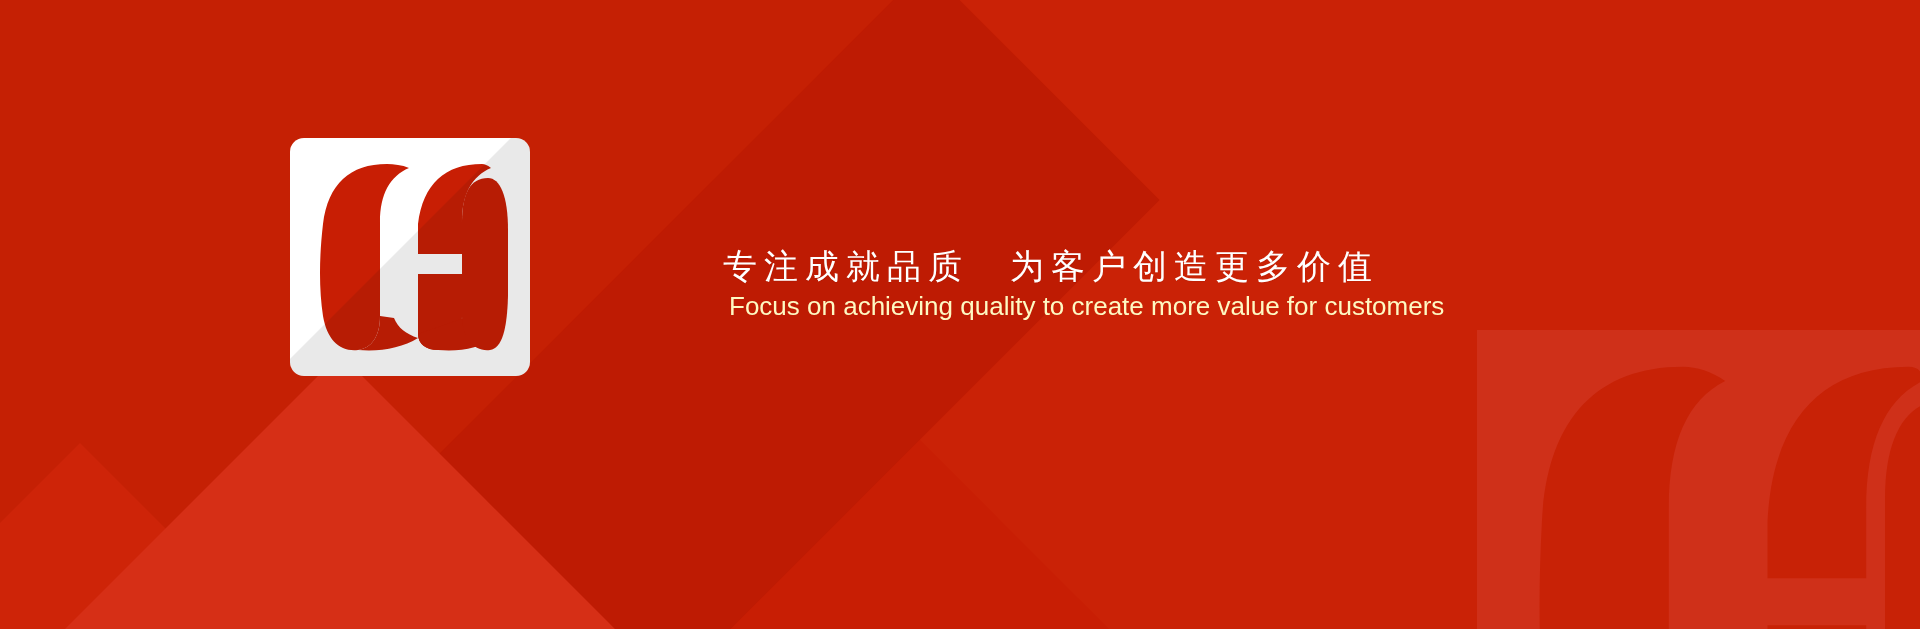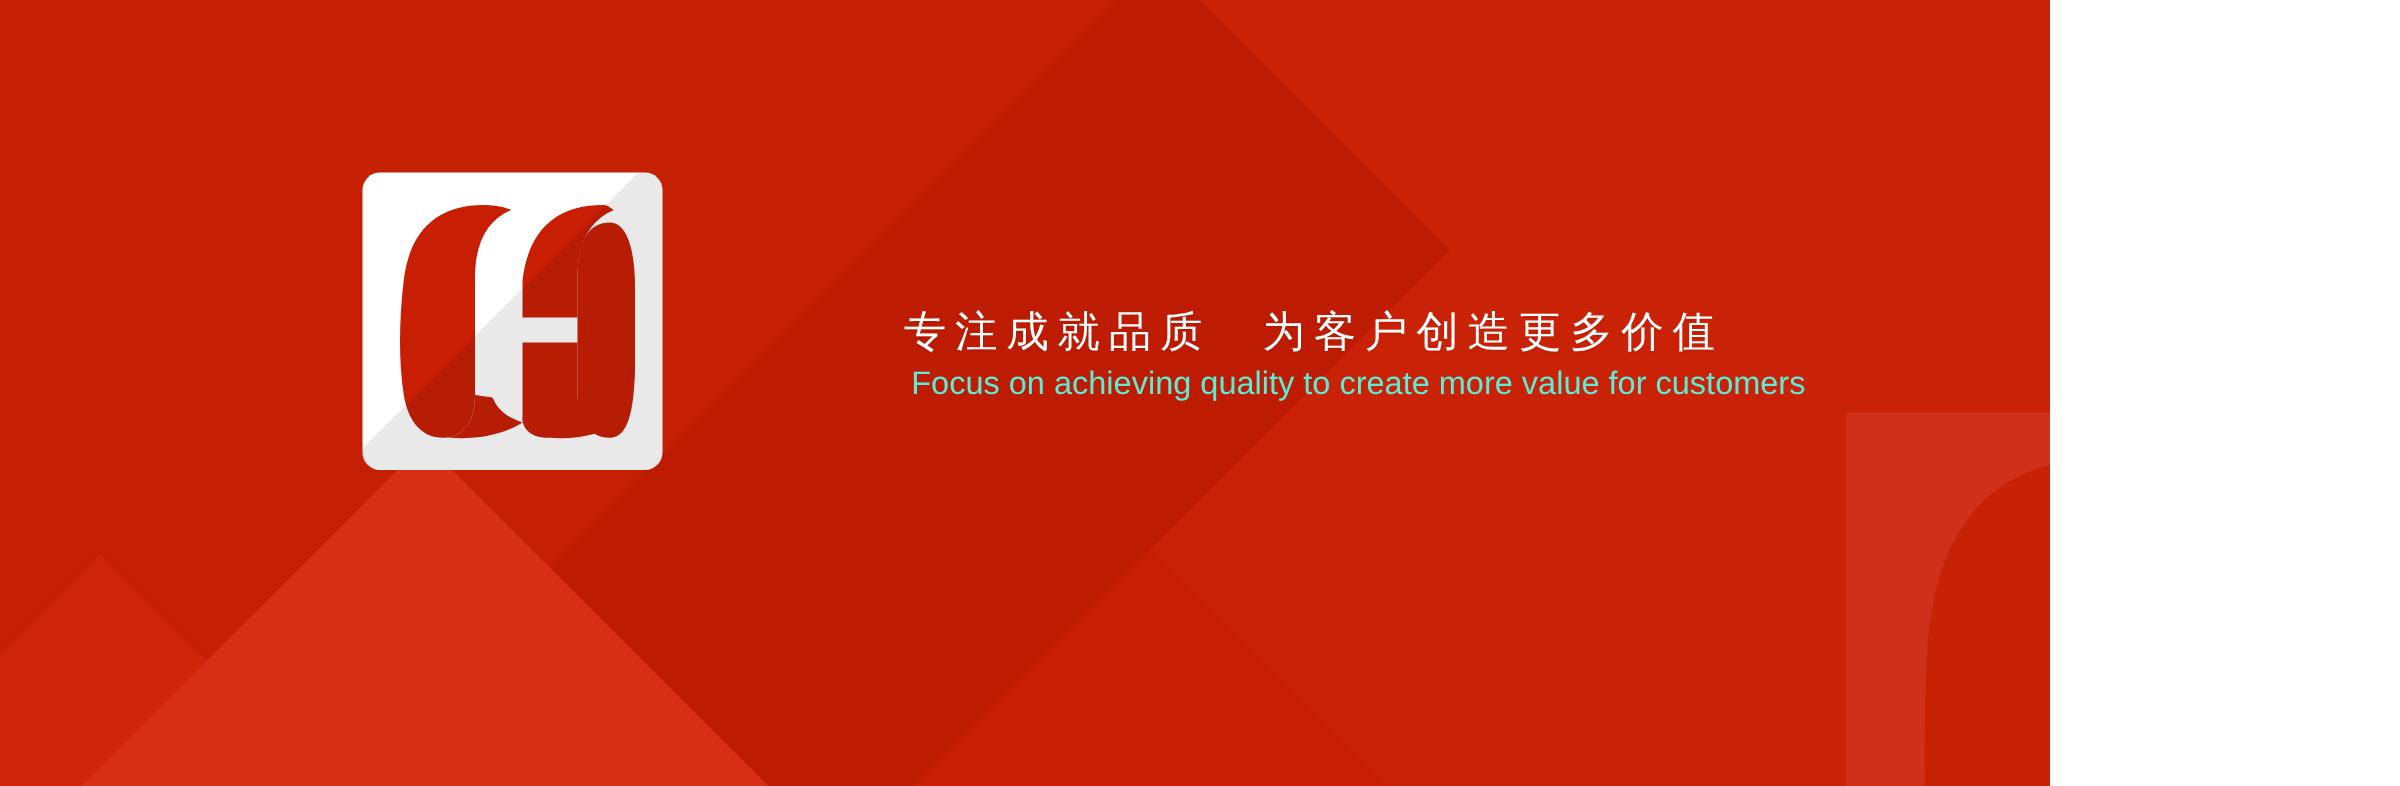--- a/index.html
+++ b/index.html
@@ -1,21 +1,21 @@
 <!DOCTYPE html>
 <html><head>
 <meta charset="utf-8">
 <title>Banner</title>
 <style>
   html,body{margin:0;padding:0;background:#ffffff;}
   *{box-sizing:border-box;}
 
   .banner{
     position:relative;
-    width:1640px;
+    width:1920px;
     height:629px;
     overflow:hidden;
     background:#C81E04;
     font-family:"Liberation Sans","DejaVu Sans",sans-serif;
   }
 
   
   .bg-layer{position:absolute;inset:0;overflow:hidden;pointer-events:none;}
 
   
@@ -113,21 +113,21 @@
     color:#FFFFFF;
     font-size:34px;
     line-height:1.18;
     letter-spacing:7px;
     font-weight:400;
     white-space:nowrap;
     margin:0 0 4px 0;
     text-shadow:0 1px 1px rgba(0,0,0,0.06);
   }
   .subline{
-    color:#5eead4;
+    color:#fef9c3;
     font-size:26px;
     line-height:1.26;
     font-weight:400;
     margin:0;
     padding-left:6px;
     max-width:770px;
   }
 </style>
 </head>
 <body>

